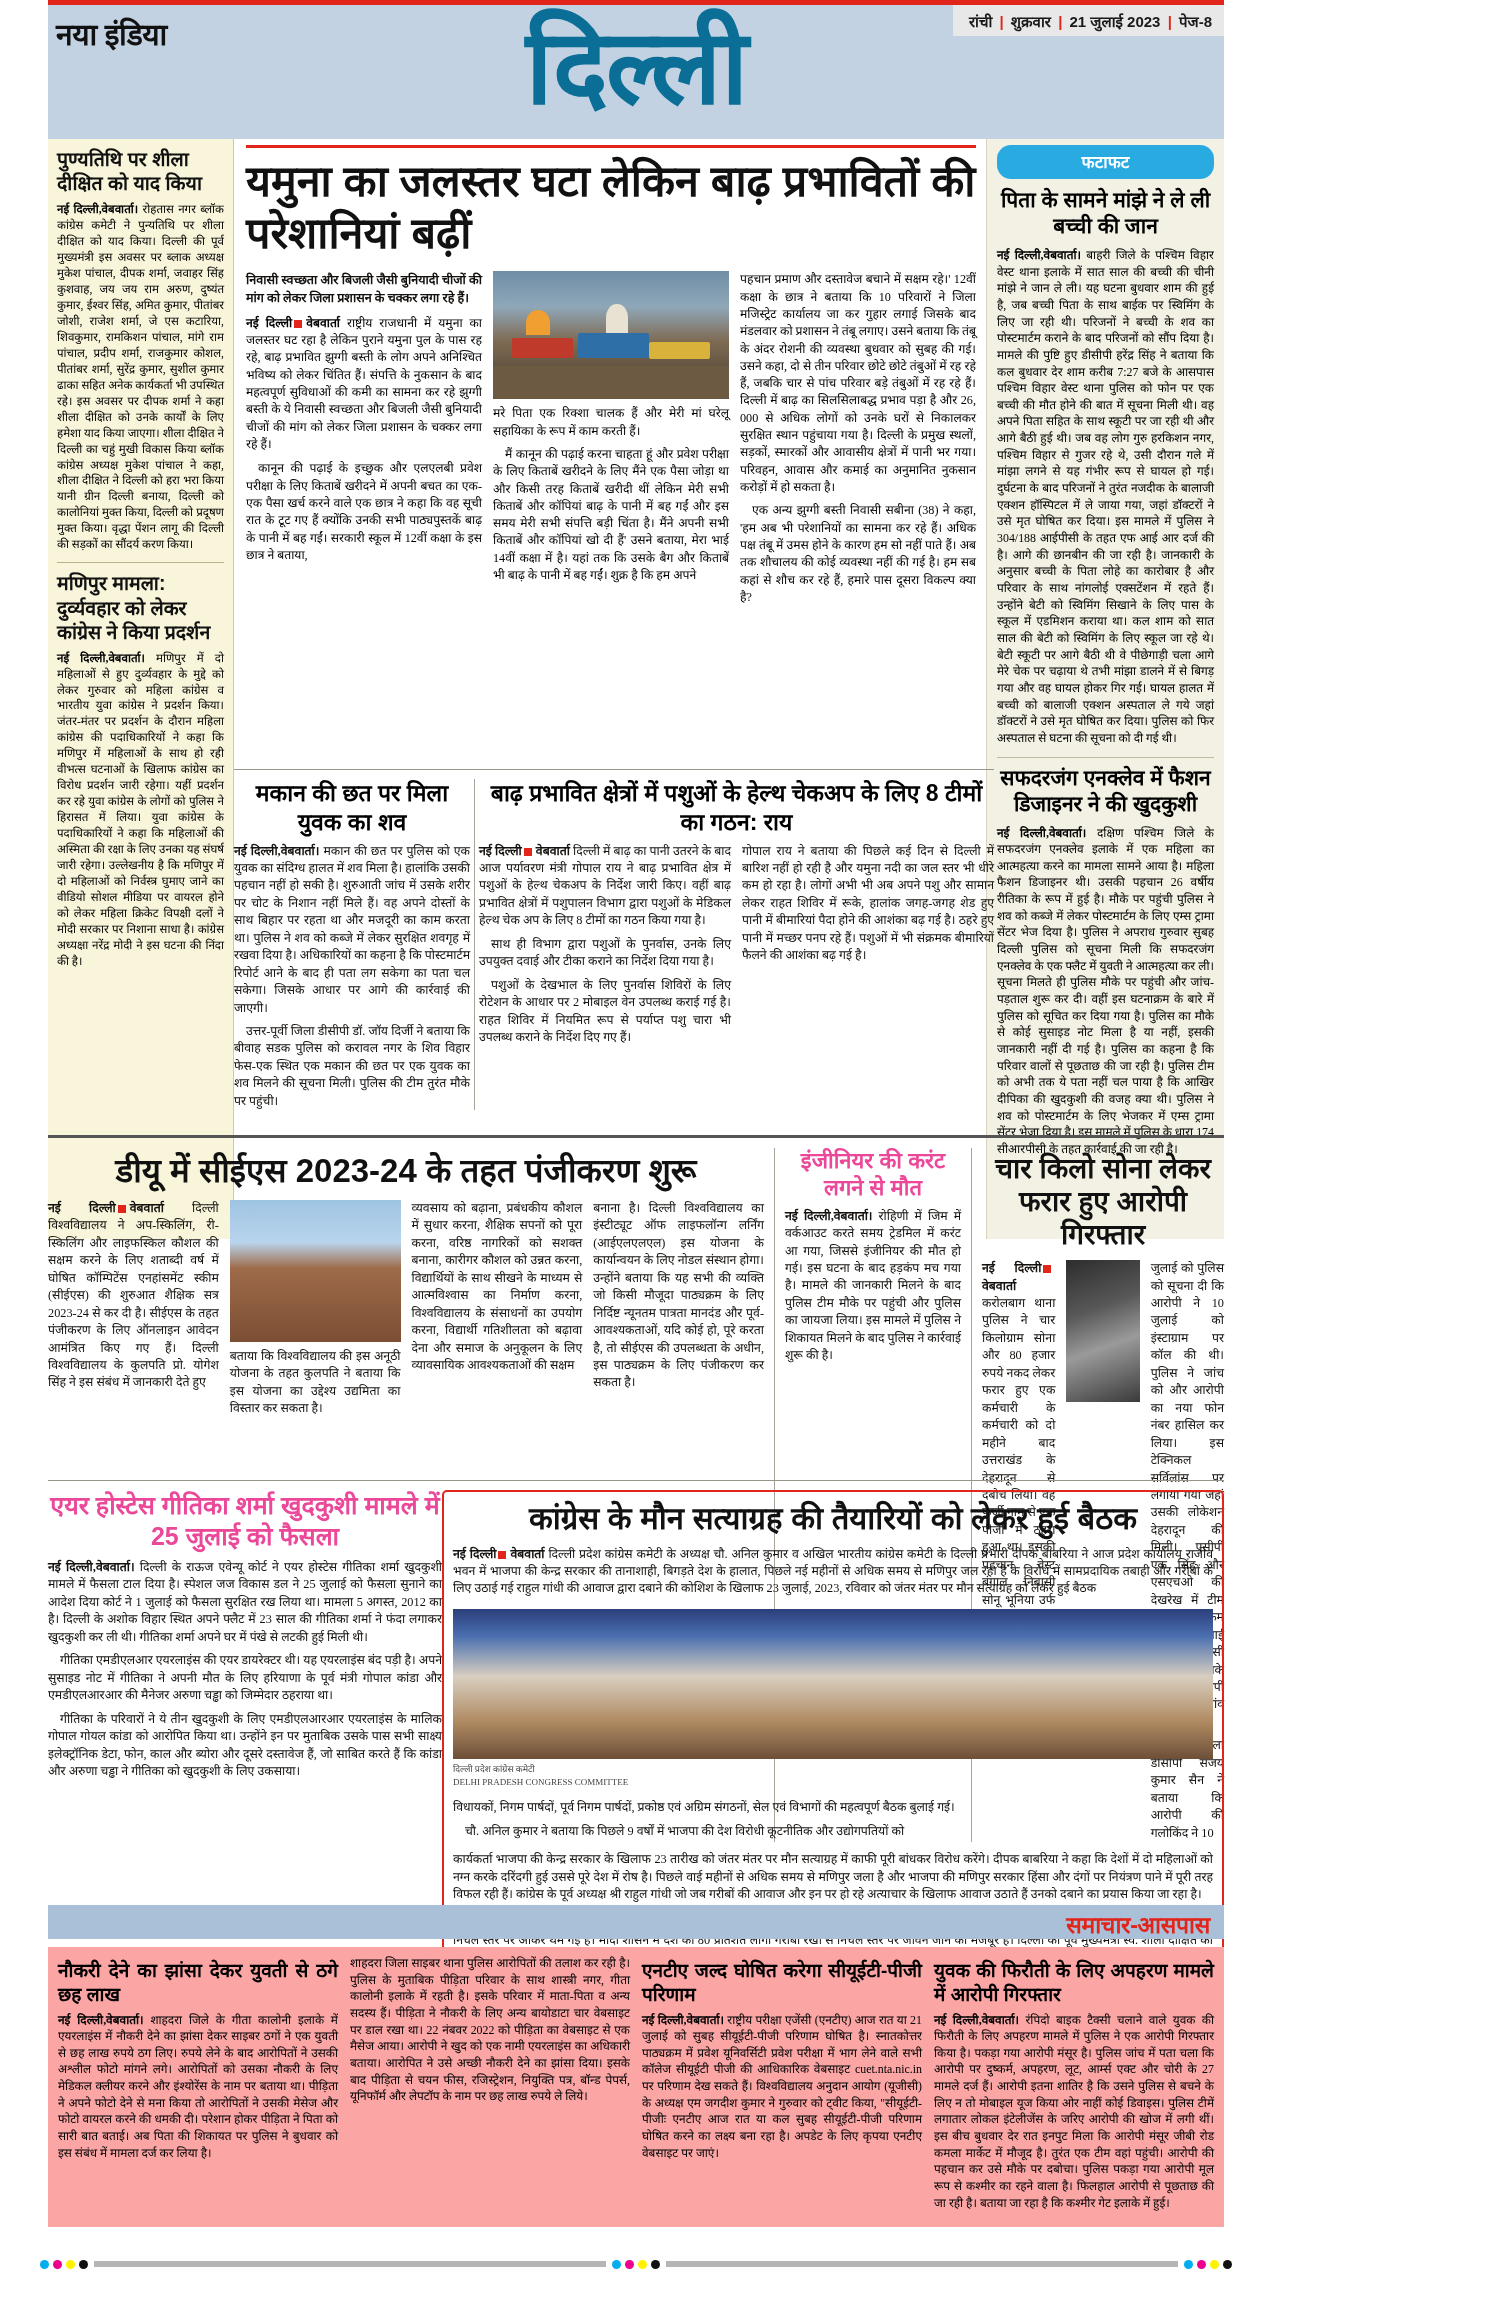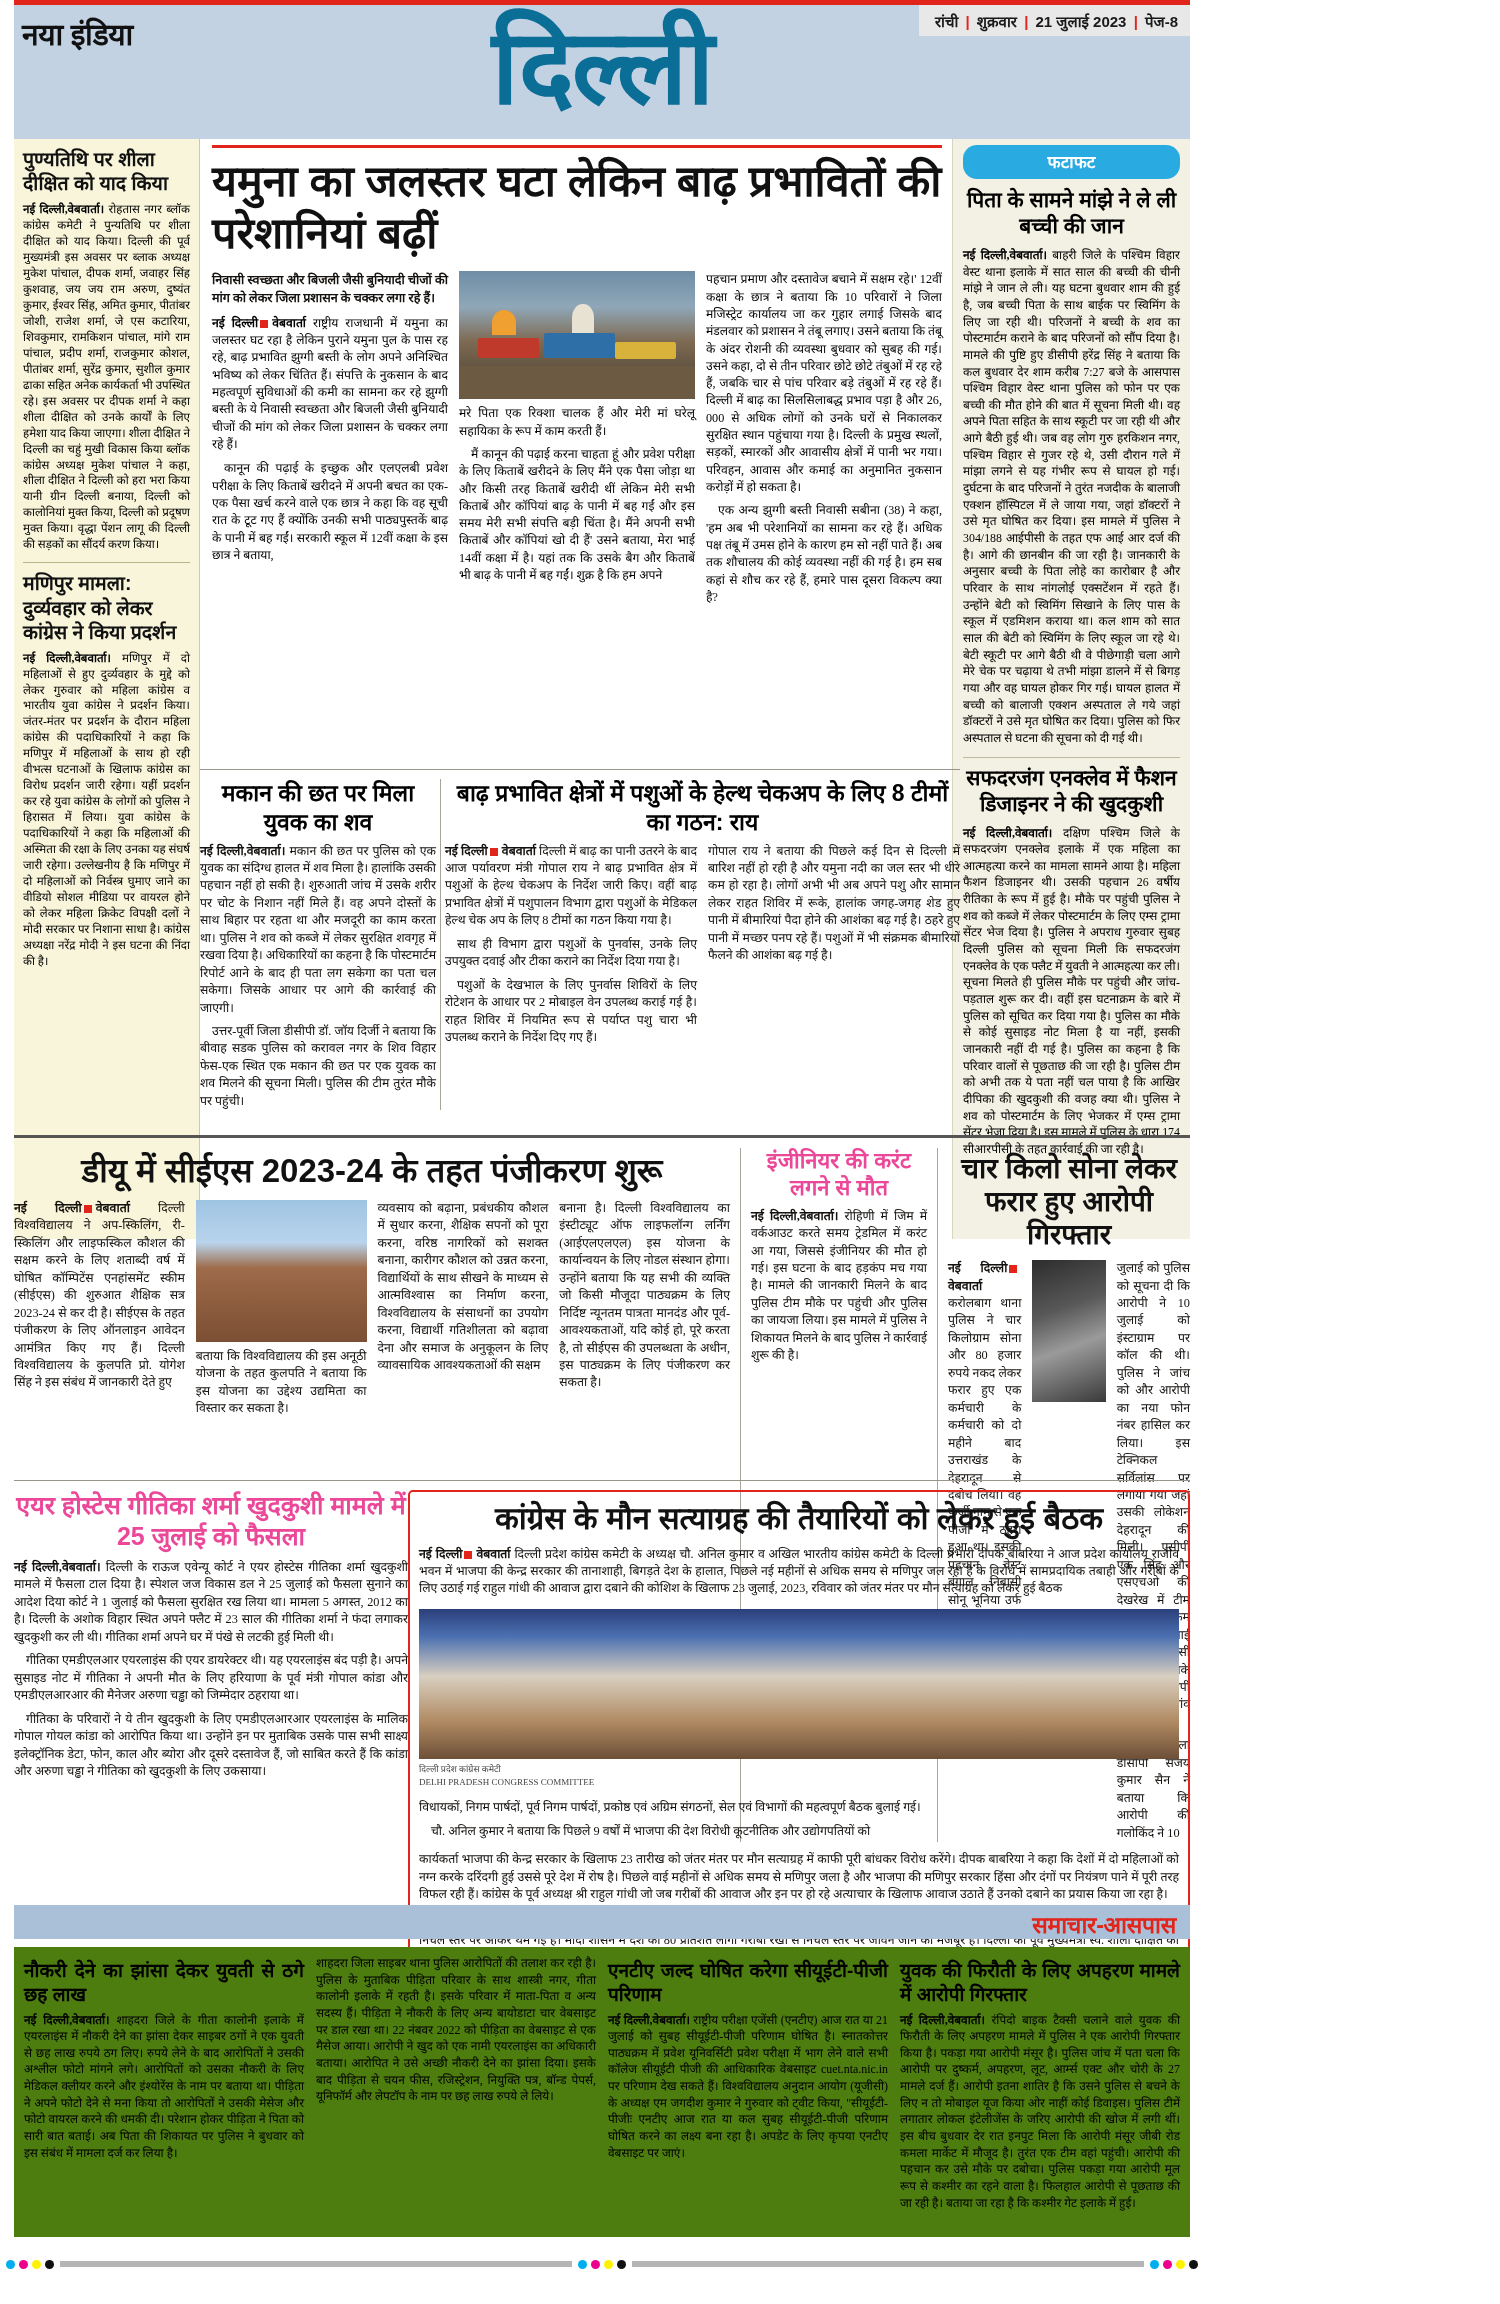--- a/index.html
+++ b/index.html
@@ -2,21 +2,21 @@
 <html><head>
 <meta charset="utf-8">
 <style>
   * { box-sizing: border-box; margin: 0; padding: 0; }
   html, body {
     width: 1500px; height: 2304px;
     background: #ffffff;
     font-family: "Liberation Serif", "DejaVu Serif", serif;
     overflow: hidden;
   }
-  .page { position: relative; width: 1204px; height: 2304px; background:#fff; padding: 0 14px; }
+  .page { position: relative; width: 1204px; height: 2304px; background:#fff; padding: 0 14px; margin-left: 34px; }
 
   
   .top-rule { height: 5px; background: #e1251b; width: 100%; }
   .masthead {
     position: relative; height: 134px; background: #c3d2e2;
     display: flex; align-items: flex-start;
   }
   .brand-badge {
     background: #c3d2e2; padding: 8px 10px 4px 8px;
     font-family: "Liberation Sans", sans-serif;
@@ -142,21 +142,21 @@
   
   .saap-bar {
     display:flex; align-items: stretch; background:#a9c0d8; height: 34px;
     margin-bottom: 8px;
   }
   .saap-bar .fill { flex:1; }
   .saap-bar .lbl {
     color:#e1251b; font-family:"Liberation Sans",sans-serif; font-weight:bold;
     font-size: 23px; padding: 3px 14px 0 14px; letter-spacing: -0.3px;
   }
-  .saap-wrap { background:#4d7c0f; padding: 8px 10px 26px; }
+  .saap-wrap { background:#fca5a5; padding: 8px 10px 16px; }
   .saap-grid { display:flex; gap: 12px; }
   .saap-col { flex:1; font-size: 11.9px; line-height:1.4; text-align:justify; }
   .saap-col h3 {
     font-family:"Liberation Sans",sans-serif; font-weight:bold;
     font-size: 19px; line-height:1.25; margin: 4px 0 5px;
   }
 
   
   .footer {
     position:absolute; left:0; right:0; bottom: 34px; height: 12px;

